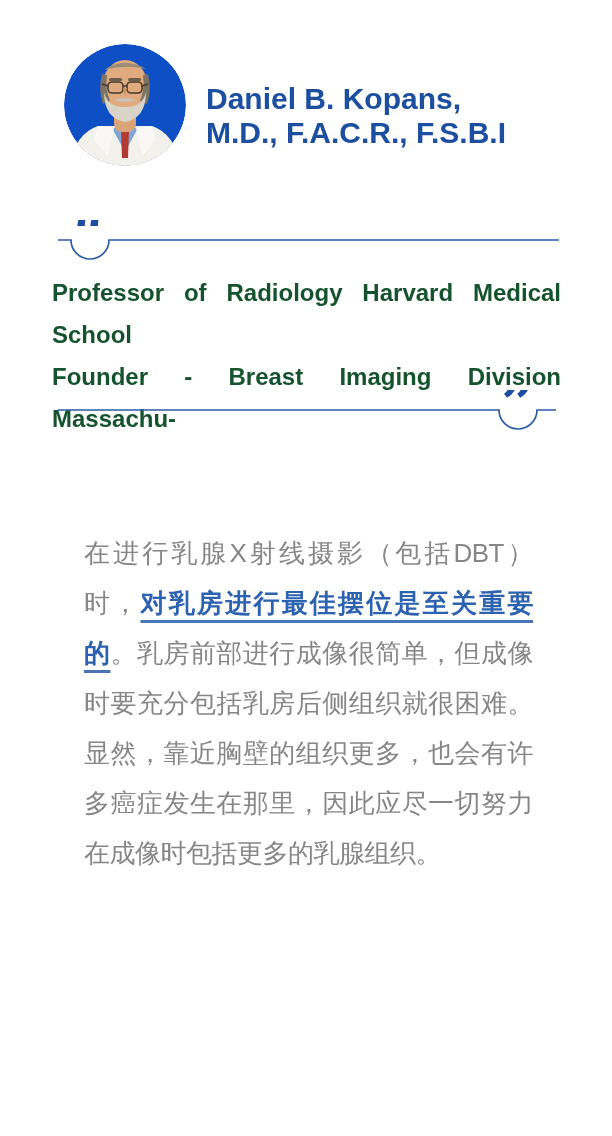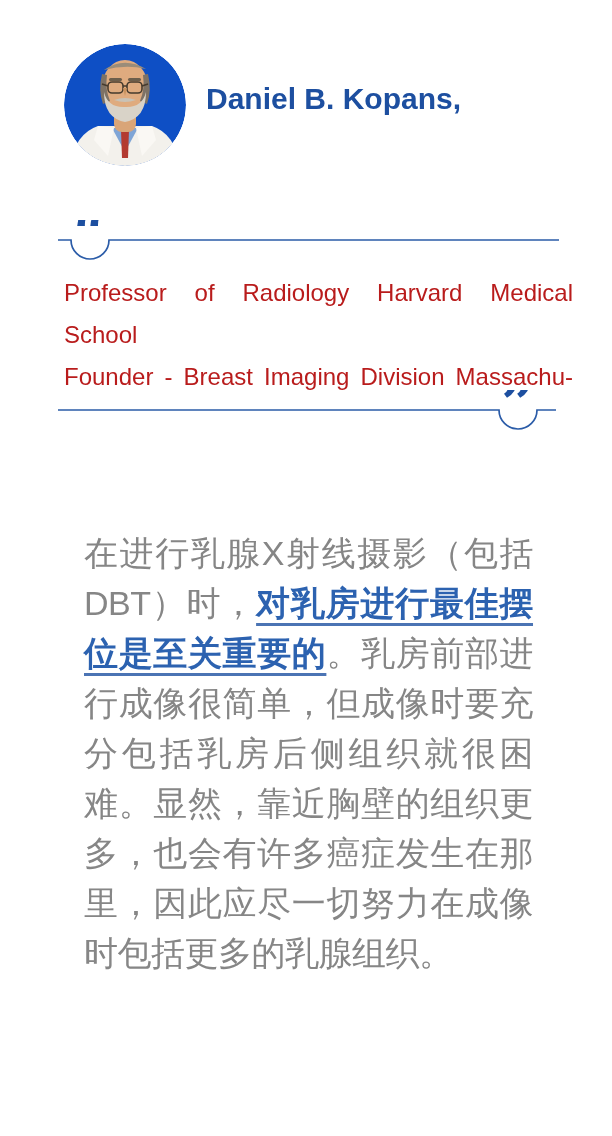--- a/index.html
+++ b/index.html
@@ -30,34 +30,34 @@
   .quote-rule.top{top:220px;}
   .quote-rule.bottom{top:390px;}
   .quote-rule path{stroke:#2b5ca8;stroke-width:1.7;fill:none;}
   .quote-rule text{
     font-family:"DejaVu Serif","Liberation Serif",serif;
     font-weight:bold;fill:#1d4fa0;
   }
 
   
   .bio{
-    position:absolute;left:64px;top:272px;width:509px;
-    color:#b91c1c;font-size:24px;line-height:42px;
-    font-weight:400;
+    position:absolute;left:52px;top:272px;width:509px;
+    color:#14532d;font-size:24px;line-height:42px;
+    font-weight:700;
   }
   .bio .line{white-space:nowrap;}
   .bio .line.justify{
     text-align:justify;text-align-last:justify;white-space:normal;
     word-spacing:1px;
   }
 
   
   .article{
     position:absolute;left:84px;top:528px;width:449px;
-    color:#868686;font-size:34px;line-height:50px;
+    color:#868686;font-size:26px;line-height:50px;
     text-align:justify;letter-spacing:-0.5px;
   }
   .article p{margin:0;}
   .article p + p{margin-top:40px;}
   .hl{
     color:#2c62b0;font-weight:bold;
     text-decoration:underline;
     text-decoration-color:#4b74b4;
     text-decoration-thickness:3px;
     text-underline-offset:8px;
@@ -111,20 +111,21 @@
           <path d="M40 48 Q40 74 61 78 Q82 74 82 48 Q78 64 61 63 Q44 64 40 48 Z" fill="#d9d3c8"></path>
 
           <path d="M50 56 Q61 52 72 56 Q61 60 50 56 Z" fill="#c9c2b6"></path>
 
           <path d="M59 44 L61 52 L63 44 Z" fill="#c9925f"></path>
         </g>
       </svg>
     </div>
     <div class="name">
       <div>Daniel B. Kopans,</div>
+      <div>M.D., F.A.C.R., F.S.B.I</div>
     </div>
   </header>
 
   <div class="quote-rule top">
     <svg width="612" height="48" viewBox="0 0 612 48">
       <path d="M58 20 H71 A19 19 0 0 0 109 20 H559"></path>
       <text x="90" y="33" font-size="58" text-anchor="middle">“</text>
     </svg>
   </div>
 

